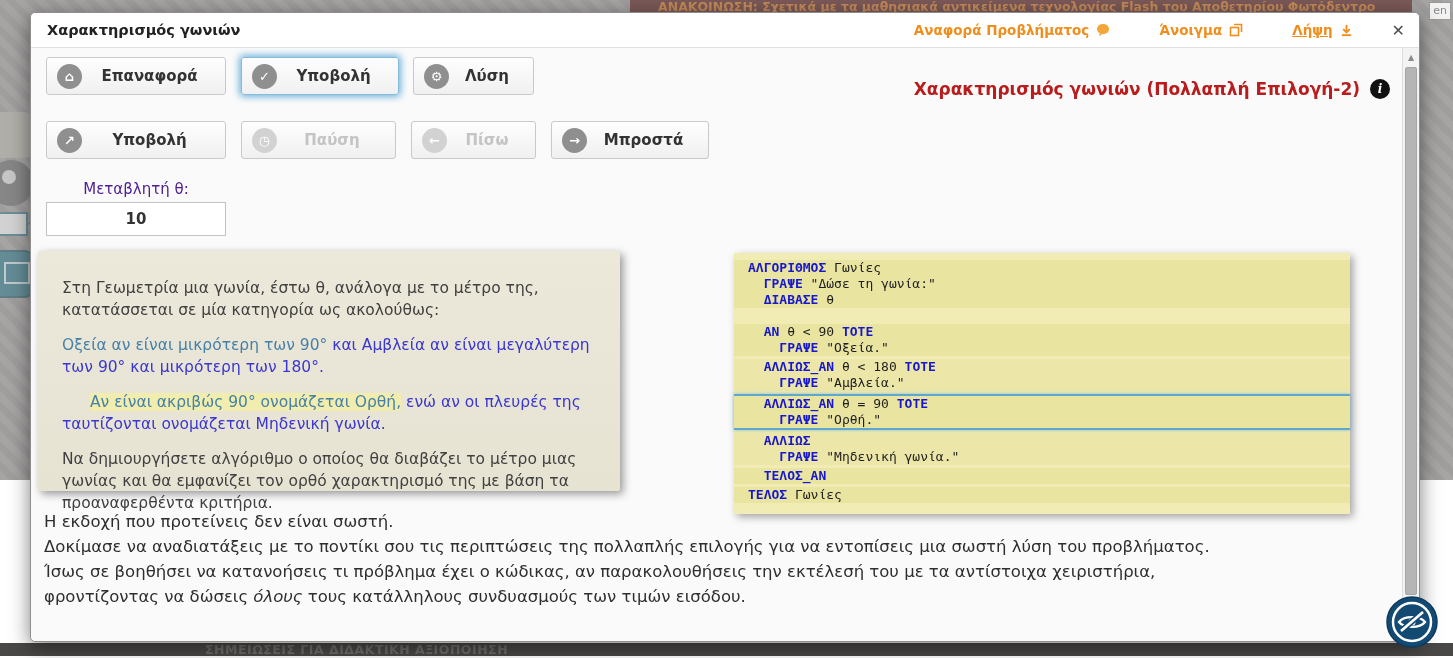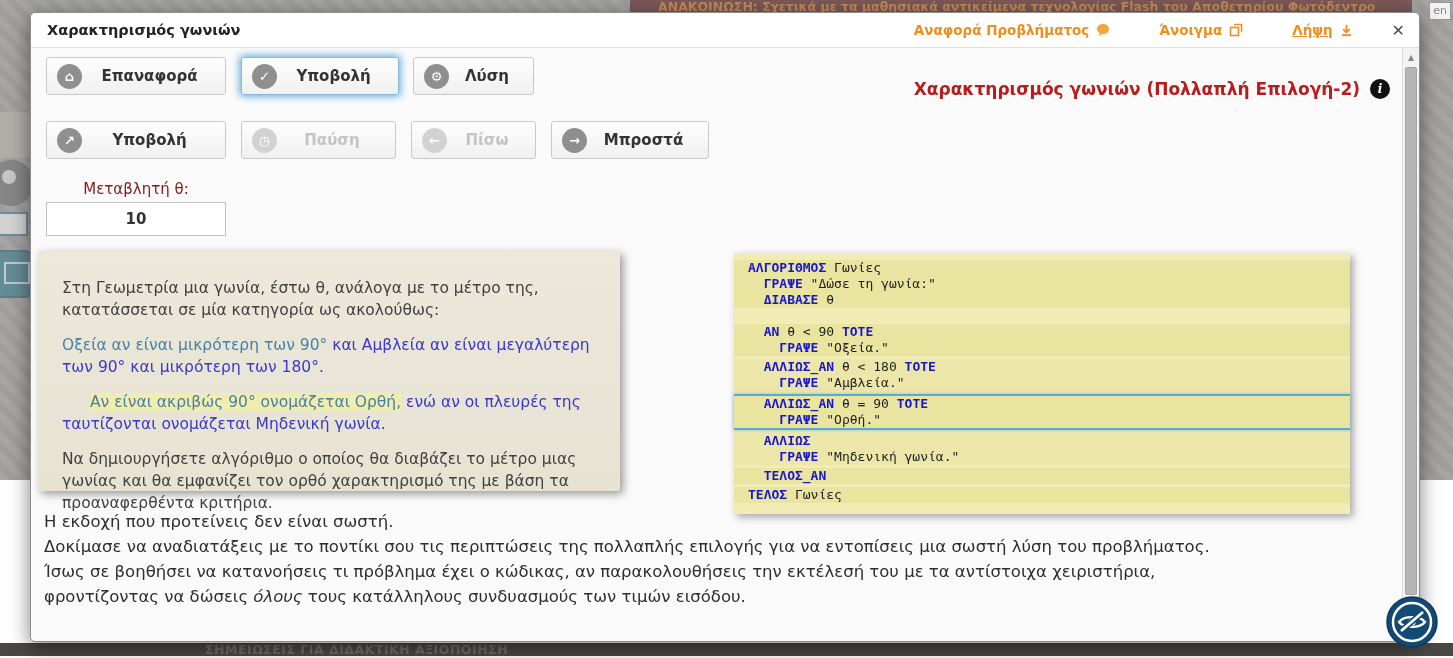--- a/index.html
+++ b/index.html
@@ -79,21 +79,21 @@
   .row2 .tb-btn:nth-of-type(3){ left:380px; width:125px; }
   .row2 .tb-btn:nth-of-type(4){ left:520px; width:158px; }
 
   .ex-title-wrap { position:absolute; top:22px; right:12px; display:flex; align-items:center; gap:10px; }
   .ex-title { font-size:17px; font-weight:bold; color:#b91c1c; }
   .info-cir { width:20px; height:20px; border-radius:50%; background:#111; color:#fff; font-size:12px;
     font-weight:bold; display:flex; align-items:center; justify-content:center; cursor:pointer;
     font-family:"DejaVu Serif","Liberation Serif",serif; font-style:italic; }
 
   .var-label { position:absolute; left:15px; top:132px; width:180px; text-align:center;
-    color:#7f1d1d; font-size:15px; }
+    color:#4c1d95; font-size:15px; }
   .var-input { position:absolute; left:15px; top:154px; width:180px; height:34px; background:#fff;
     border:1px solid #c2c2c2; border-radius:0; text-align:center; font-family:inherit;
     font-size:15px; font-weight:bold; color:#333; }
 
   
   .problem-panel { position:absolute; left:7px; top:203px; width:582px; height:240px;
     background:#e9e5d6; background-image:linear-gradient(180deg,#ece8da 0%,#e7e3d3 100%);
     border-radius:2px; box-shadow:3px 3px 8px rgba(0,0,0,.4); padding:26px 22px 18px 24px;
     font-size:15.5px; line-height:1.42; color:#404040; }
   .problem-panel p { margin:0 0 13px 0; }

